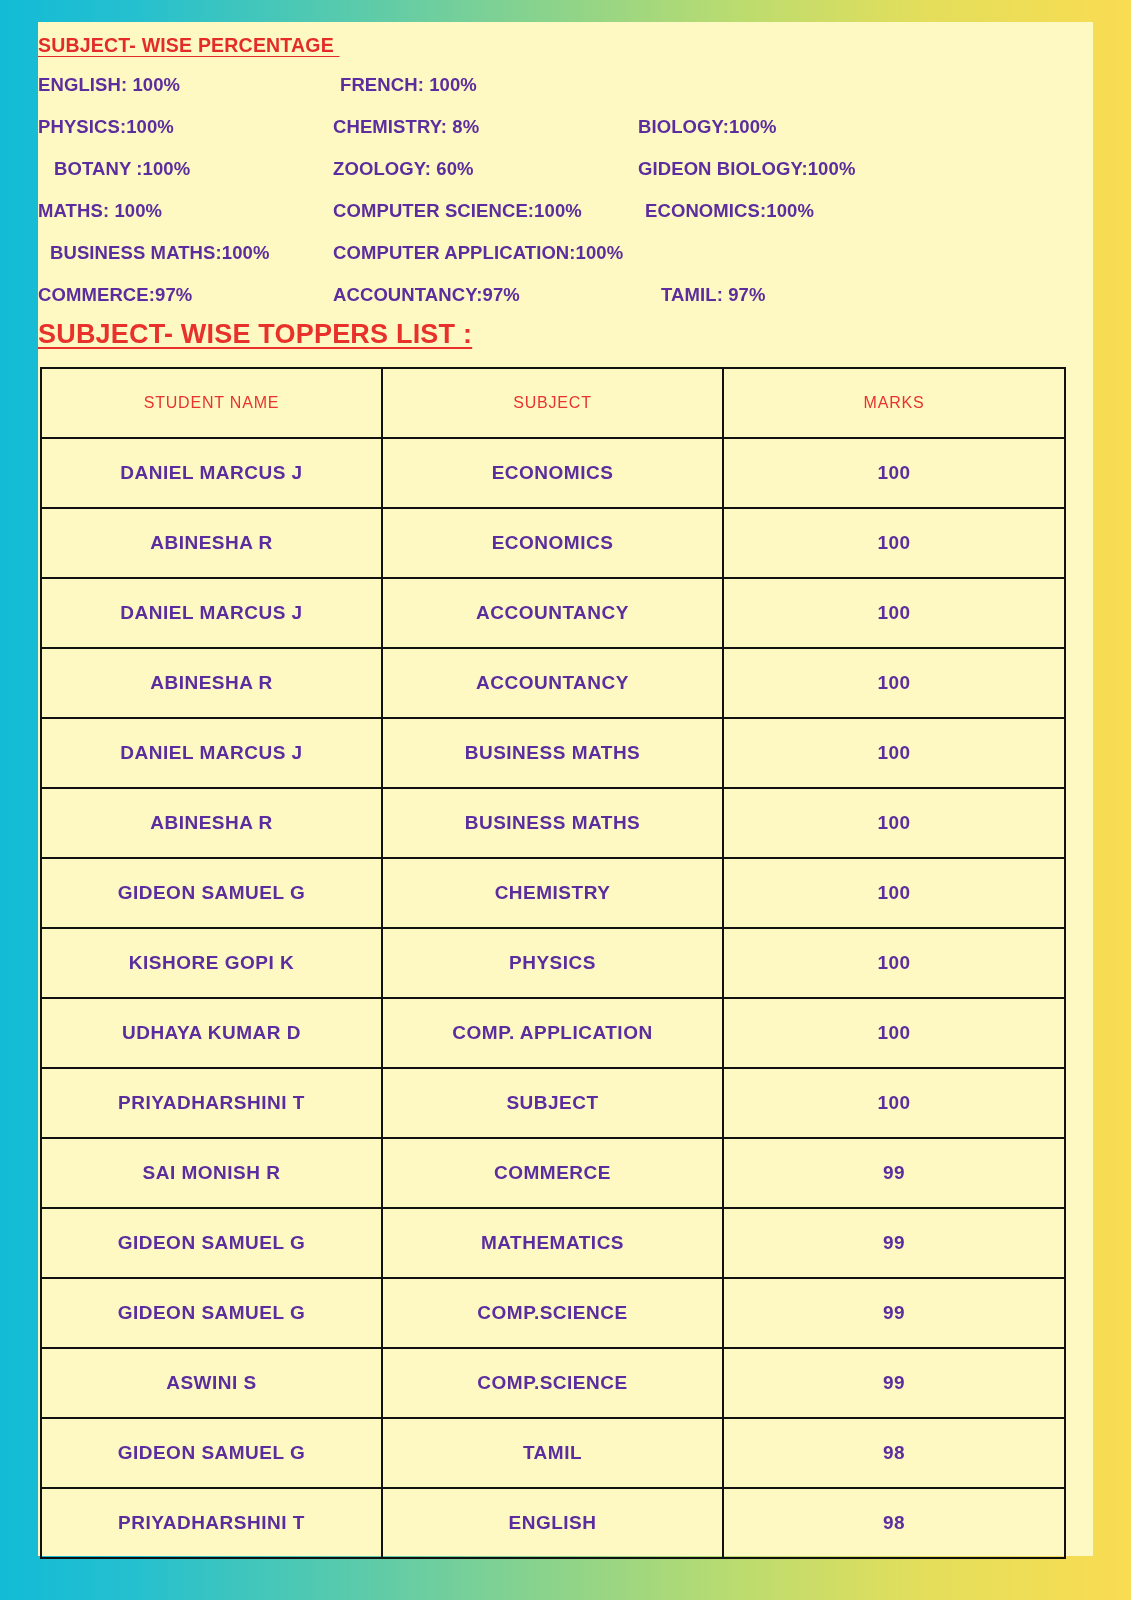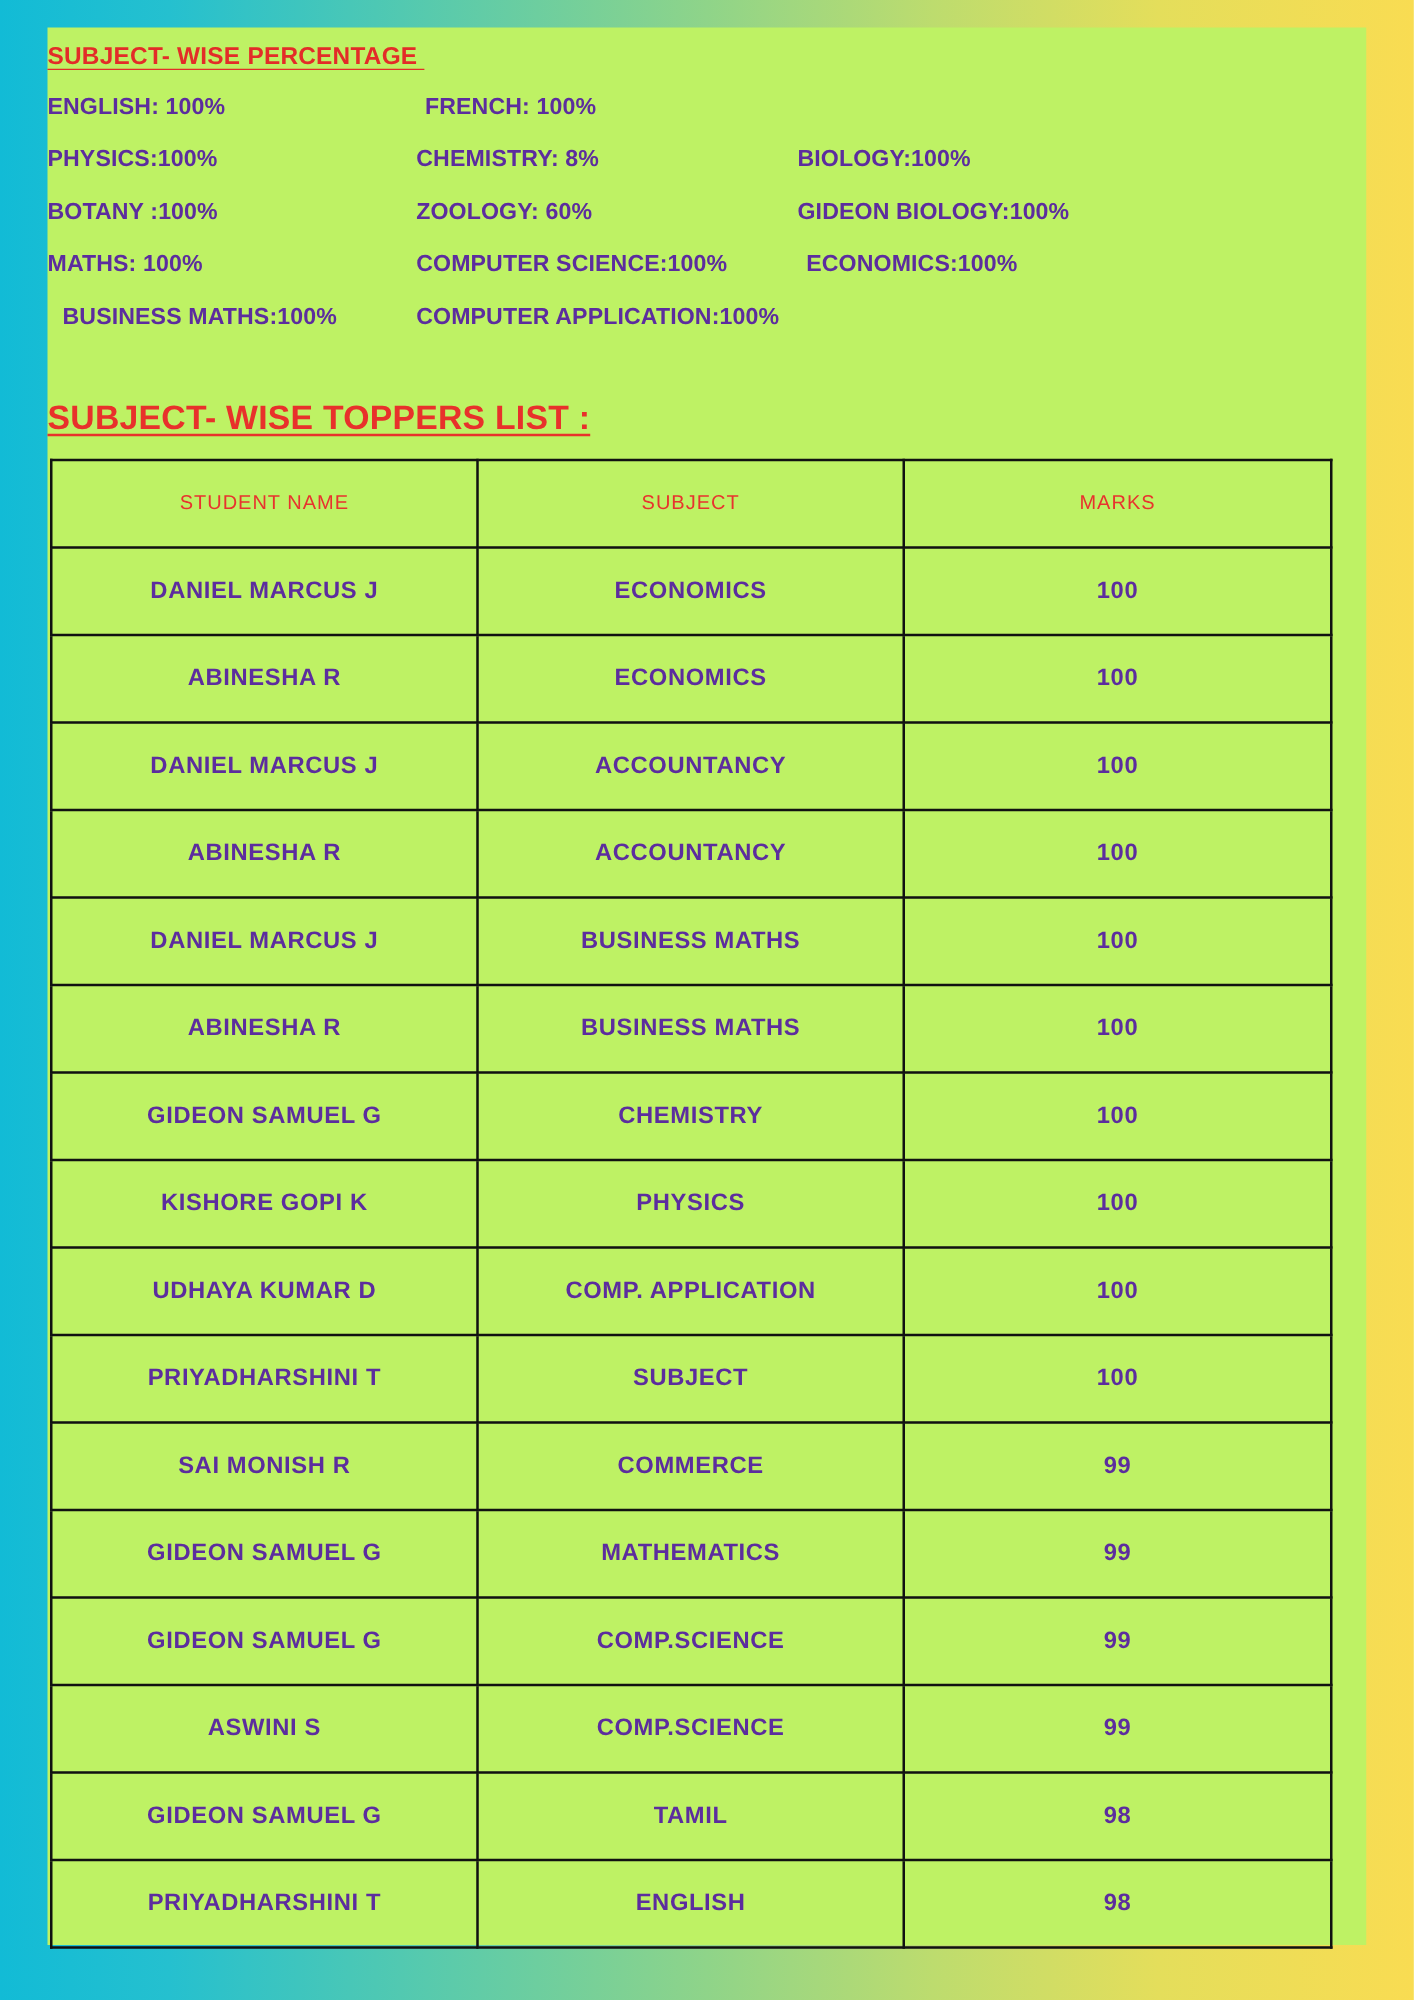--- a/index.html
+++ b/index.html
@@ -12,21 +12,21 @@
     font-family: "Liberation Sans", sans-serif;
     background: linear-gradient(90deg, #12BBD6 0%, #25C0CF 12%, #5CCBAA 32%, #8FD489 50%, #BDDC6E 66%, #E4DE5B 82%, #F9DC52 100%);
     overflow: hidden;
   }
   .page {
     position: absolute;
     left: 38px;
     top: 22px;
     width: 1055px;
     height: 1534px;
-    background: #bef264;
+    background: #fef9c3;
     box-sizing: border-box;
   }
   .inner {
     position: relative;
     width: 100%;
     height: 100%;
     padding: 0;
   }
 
   
@@ -122,32 +122,37 @@
         <div class="pct-row">
           <span class="pct-item" style="left: 0px;">ENGLISH: 100%</span>
           <span class="pct-item" style="left: 302px;">FRENCH: 100%</span>
         </div>
         <div class="pct-row">
           <span class="pct-item" style="left: 0px;">PHYSICS:100%</span>
           <span class="pct-item" style="left: 295px;">CHEMISTRY: 8%</span>
           <span class="pct-item" style="left: 600px;">BIOLOGY:100%</span>
         </div>
         <div class="pct-row">
-          <span class="pct-item" style="left: 0px; text-align: right;">BOTANY :100%</span>
+          <span class="pct-item" style="left: 16px; text-align: right;">BOTANY :100%</span>
           <span class="pct-item" style="left: 295px;">ZOOLOGY: 60%</span>
           <span class="pct-item" style="left: 600px;">GIDEON BIOLOGY:100%</span>
         </div>
         <div class="pct-row">
           <span class="pct-item" style="left: 0px;">MATHS: 100%</span>
           <span class="pct-item" style="left: 295px;">COMPUTER SCIENCE:100%</span>
           <span class="pct-item" style="left: 607px;">ECONOMICS:100%</span>
         </div>
         <div class="pct-row">
           <span class="pct-item" style="left: 12px;">BUSINESS MATHS:100%</span>
           <span class="pct-item" style="left: 295px;">COMPUTER APPLICATION:100%</span>
+        </div>
+        <div class="pct-row">
+          <span class="pct-item" style="left: 0px;">COMMERCE:97%</span>
+          <span class="pct-item" style="left: 295px;">ACCOUNTANCY:97%</span>
+          <span class="pct-item" style="left: 623px;">TAMIL: 97%</span>
         </div>
       </div>
 
     <div class="heading-big">SUBJECT- WISE TOPPERS LIST :</div>
 
     <table class="toppers-table">
       <colgroup>
         <col class="col-name">
         <col class="col-subj">
         <col class="col-marks">

